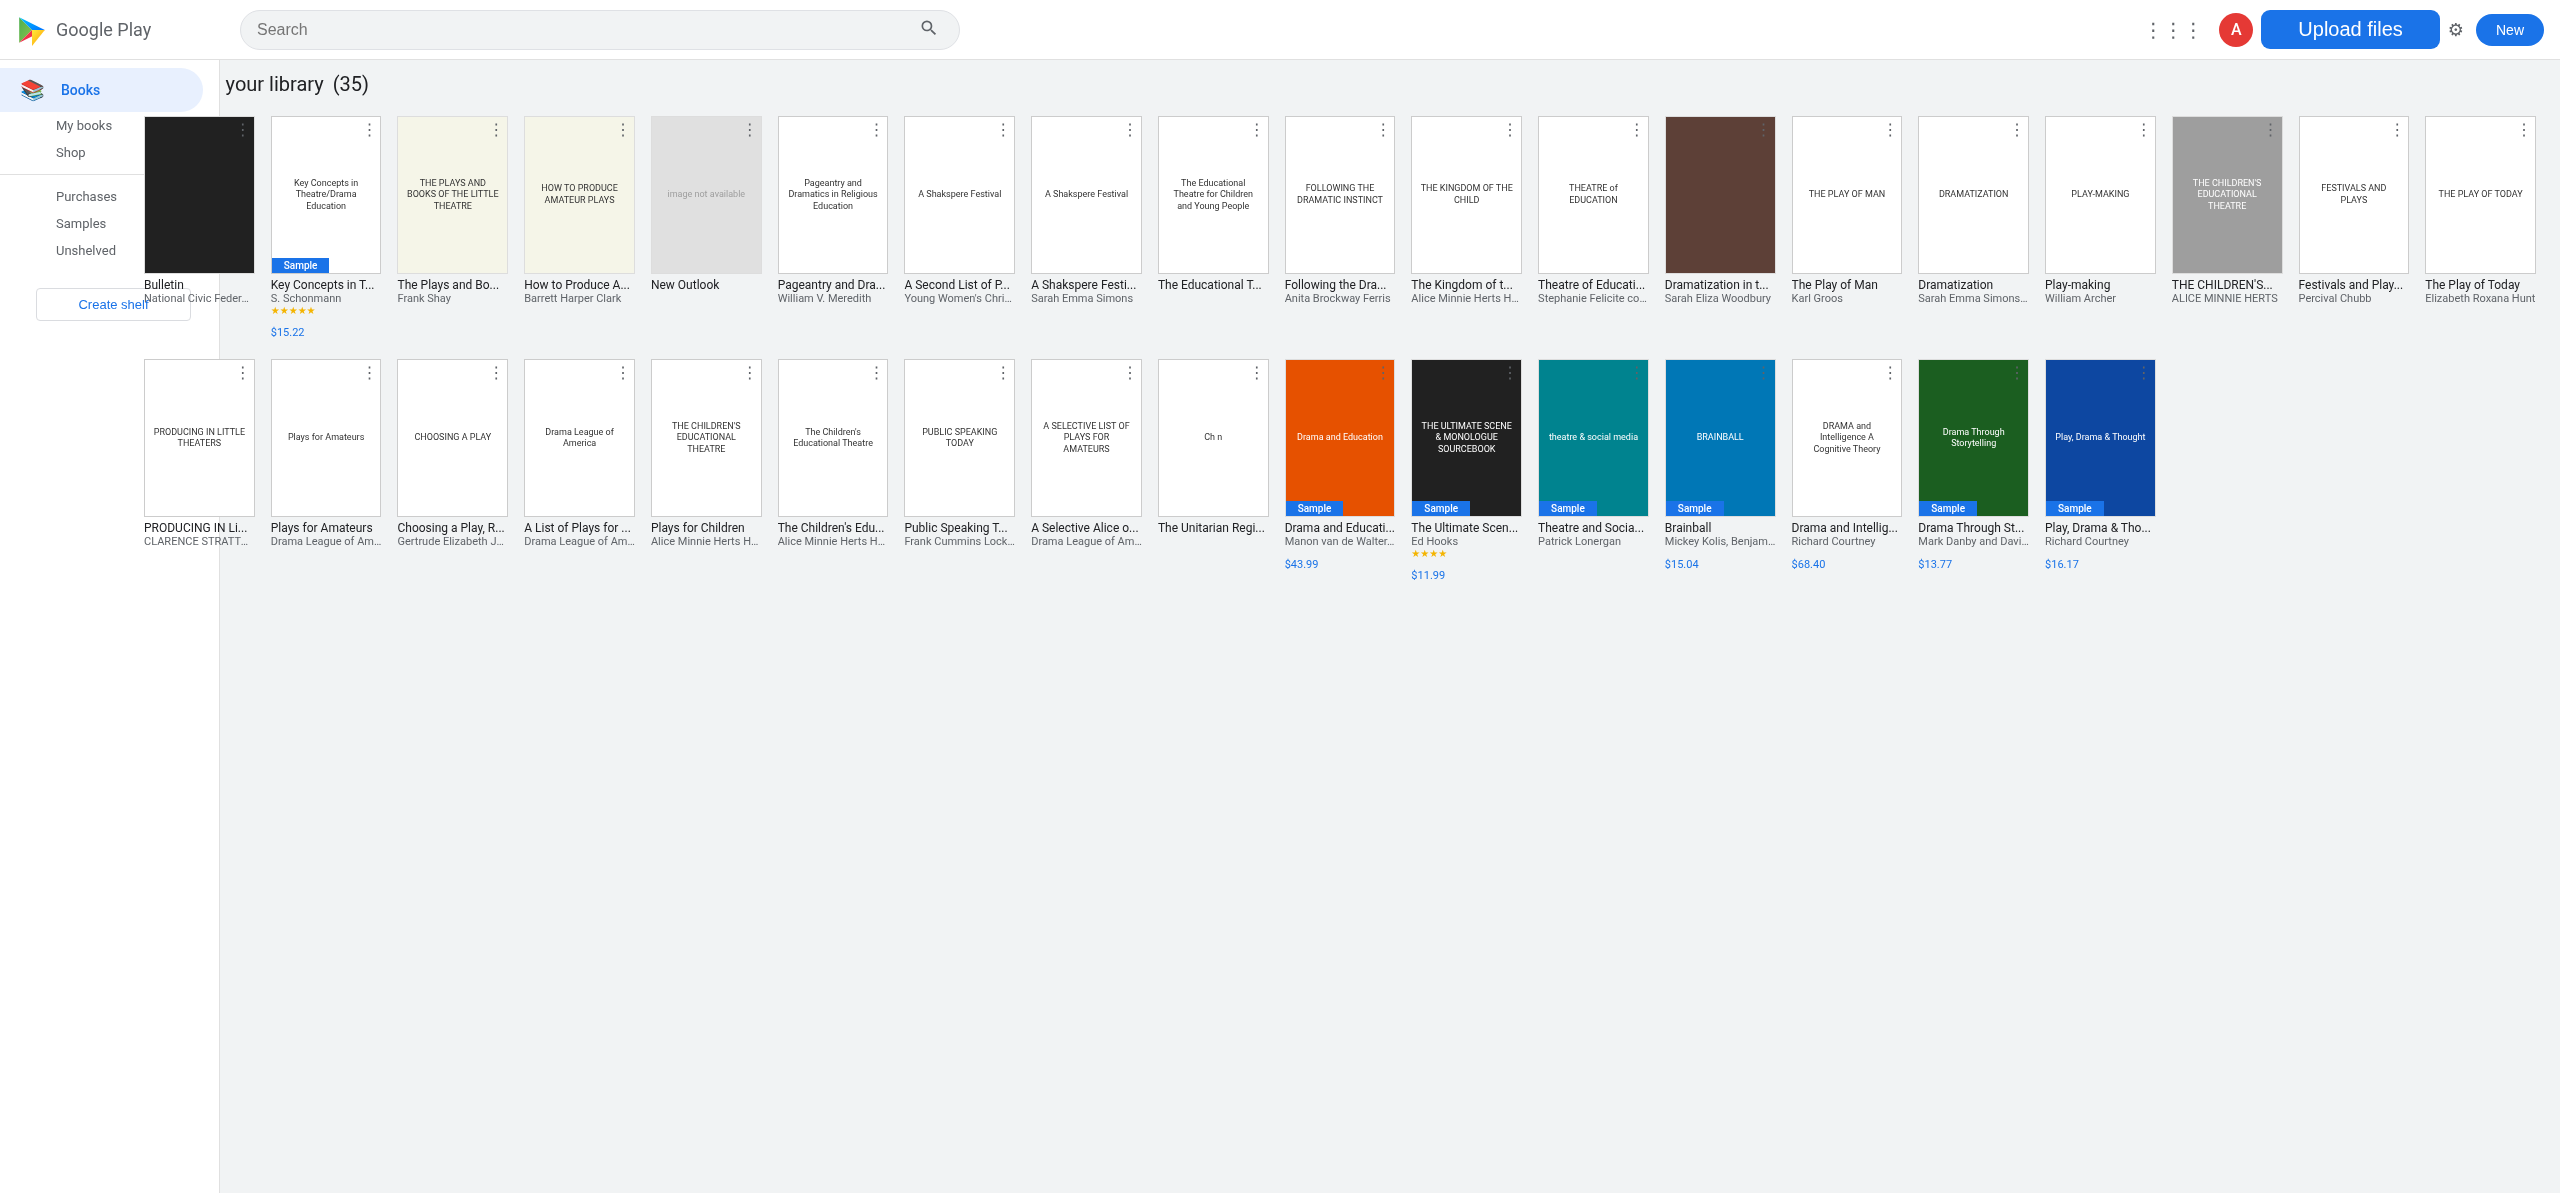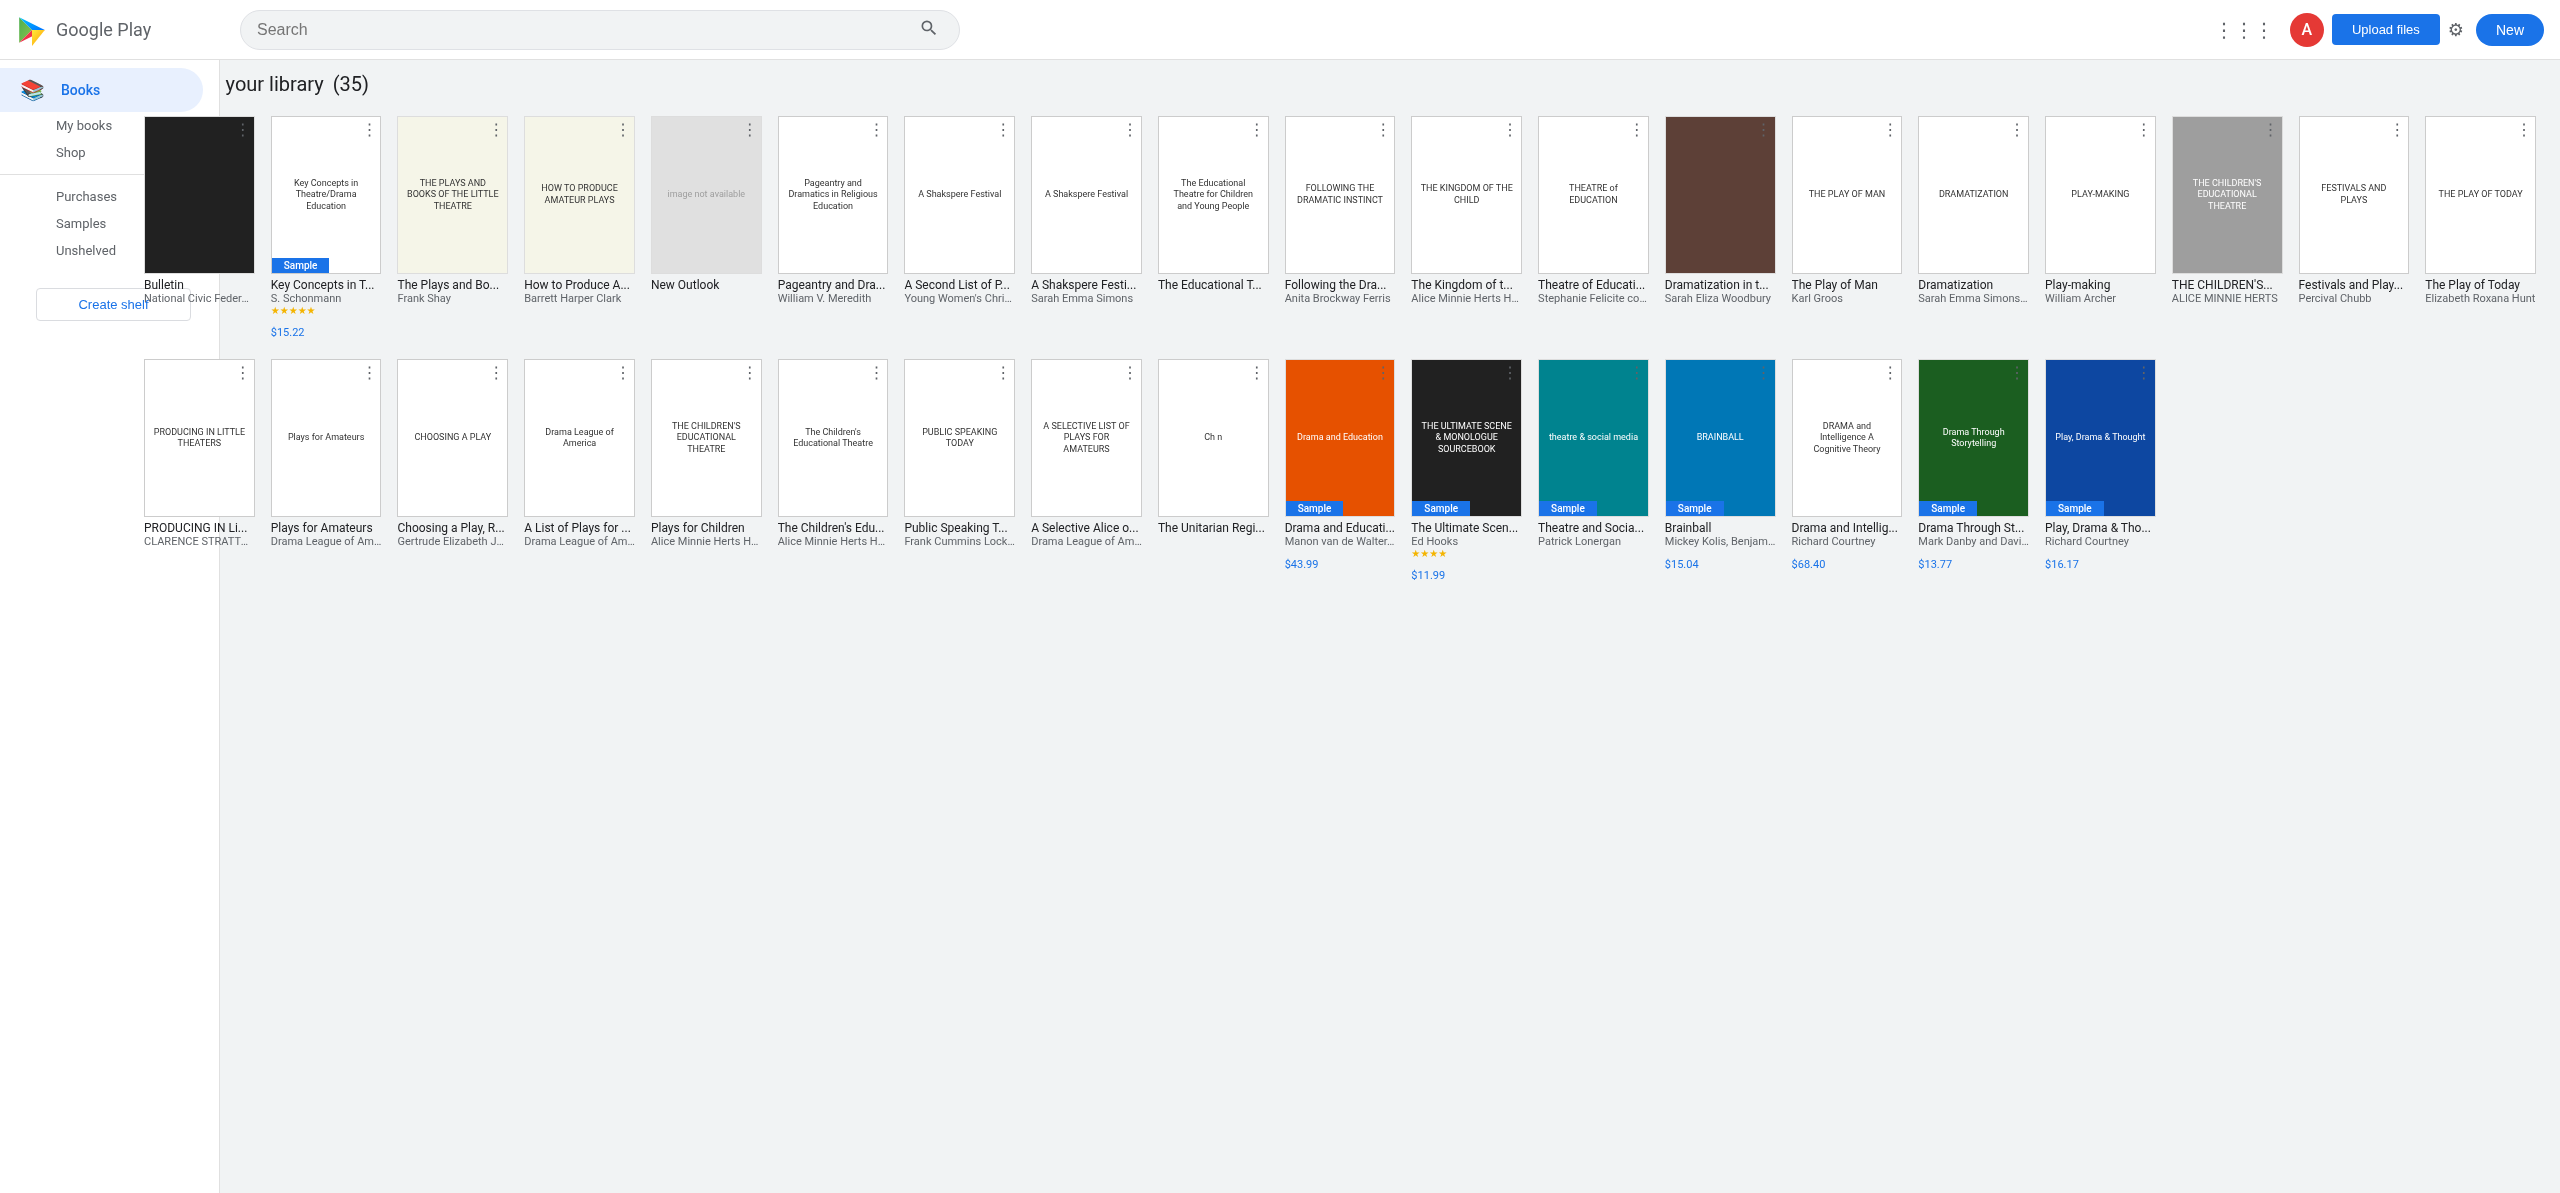--- a/index.html
+++ b/index.html
@@ -61,23 +61,23 @@
     .header-right {
       margin-left: auto;
       display: flex;
       align-items: center;
       gap: 8px;
     }
     .btn-upload {
       background: #1a73e8;
       color: #fff;
       border: none;
-      border-radius: 4px;
-      padding: 8px 20px;
-      font-size: 13px;
+      border-radius: 9px;
+      padding: 8px 37px;
+      font-size: 20px;
       cursor: pointer;
       font-weight: 500;
     }
     .btn-new {
       background: #1a73e8;
       color: #fff;
       border: none;
       border-radius: 16px;
       padding: 8px 20px;
       font-size: 14px;

